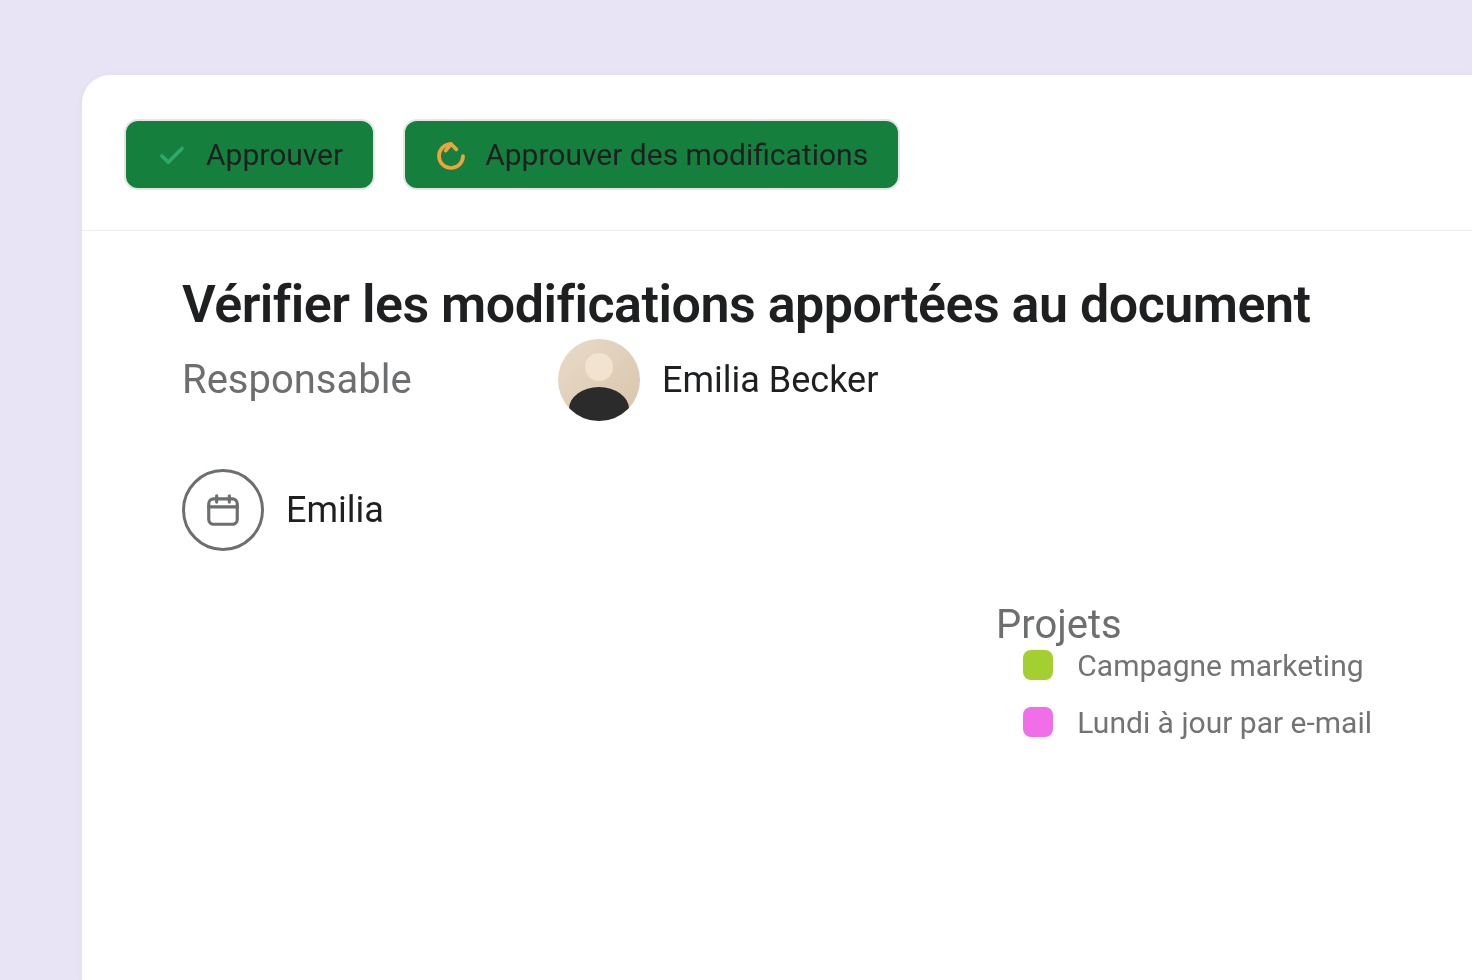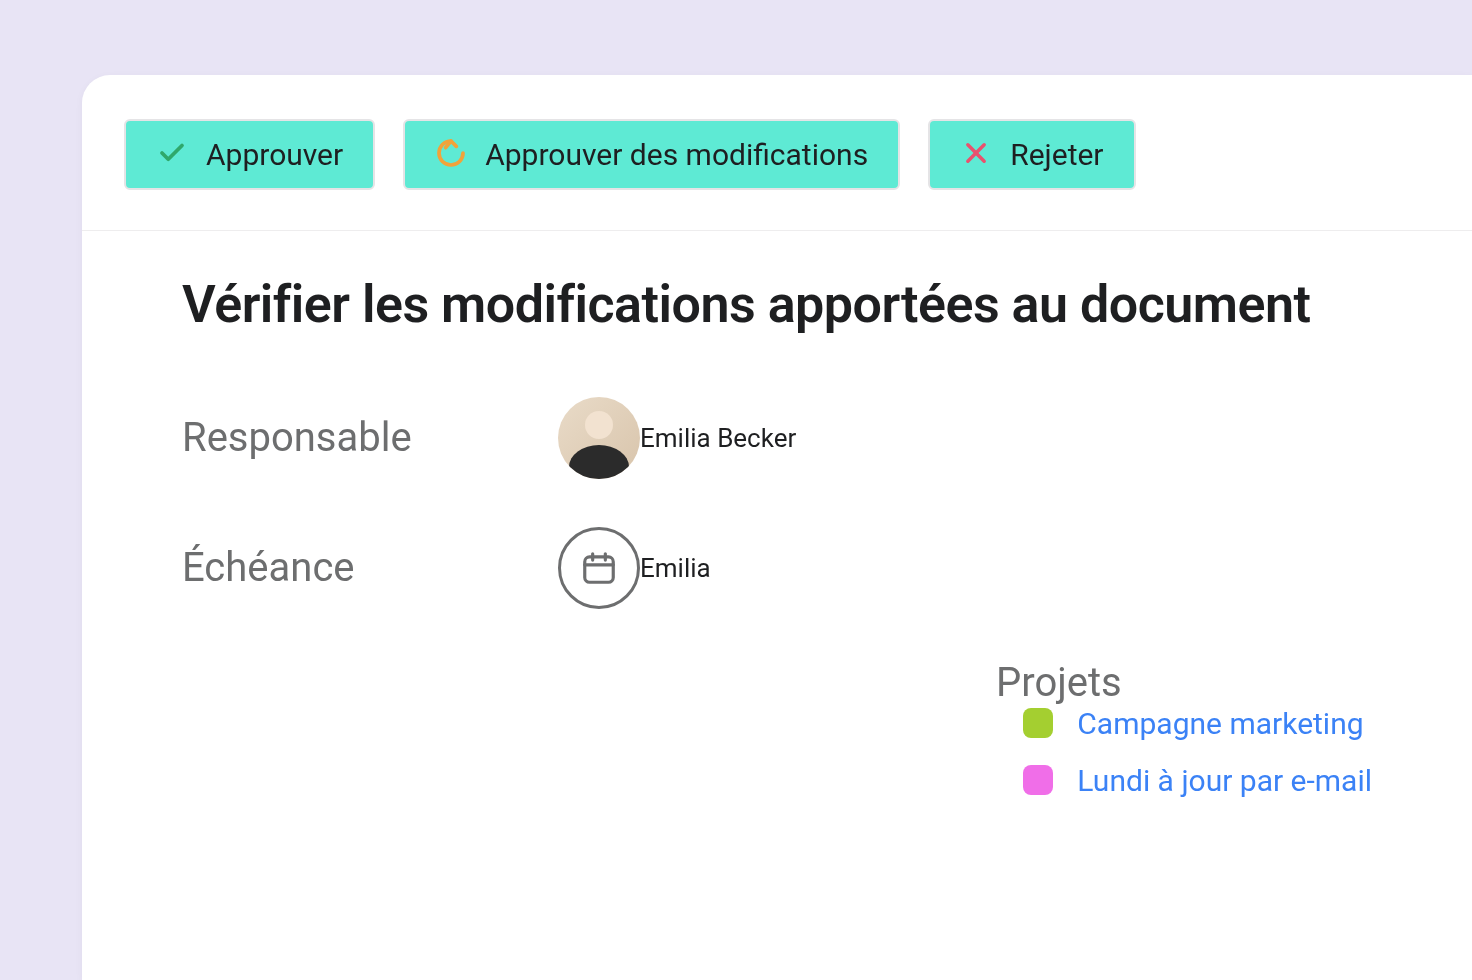--- a/index.html
+++ b/index.html
@@ -25,63 +25,63 @@
       box-shadow: 0 2px 8px rgba(0,0,0,0.04);
     }
     .toolbar {
       display: flex;
       gap: 28px;
       padding: 44px 42px 40px 42px;
       border-bottom: 1px solid #EEEDEE;
     }
     .btn {
       display: inline-flex;
-      align-items: flex-start;
+      align-items: flex-end;
       gap: 18px;
       padding: 16px 30px;
-      background: #5eead4;
+      background: #15803d;
       border: 2px solid #E5E4E6;
-      border-radius: 6px;
+      border-radius: 14px;
       font-size: 30px;
       color: #1E1F21;
       cursor: pointer;
       font-family: inherit;
     }
     .btn .icon {
       display: inline-flex;
       align-items: center;
       justify-content: center;
       width: 32px;
       height: 32px;
     }
     .content {
       padding: 40px 100px 0 100px;
     }
     .title {
       font-size: 52px;
       font-weight: 600;
       color: #1E1F21;
       line-height: 1.3;
-      margin-bottom: 58px;
       letter-spacing: -0.5px;
     }
     .field {
       display: flex;
       align-items: center;
       margin-bottom: 48px;
     }
     .field-label {
       width: 376px;
       font-size: 40px;
       color: #6D6E6F;
     }
     .field-value {
       display: flex;
       align-items: center;
-      font-size: 26px;
+      gap: 22px;
+      font-size: 36px;
       color: #1E1F21;
     }
     .avatar {
       width: 82px;
       height: 82px;
       border-radius: 50%;
       background: linear-gradient(135deg, #E9DBC8 0%, #D8C4AB 100%);
       position: relative;
       overflow: hidden;
       flex-shrink: 0;
@@ -121,21 +121,21 @@
     .projects-list {
       display: flex;
       flex-direction: column;
       gap: 22px;
     }
     .project-item {
       display: flex;
       align-items: center;
       gap: 24px;
       font-size: 30px;
-      color: #3b82f6;
+      color: #737373;
     }
     .project-swatch {
       width: 30px;
       height: 30px;
       border-radius: 8px;
       flex-shrink: 0;
     }
     .field-projects {
       align-items: flex-end;
       flex-direction: column;
@@ -159,44 +159,34 @@
     </button>
     <button class="btn">
       <span class="icon">
         <svg width="32" height="32" viewBox="0 0 24 24" fill="none" stroke="#F1A33A" stroke-width="2.8" stroke-linecap="round" stroke-linejoin="round">
           <path d="M12 3 A 9 9 0 1 0 21 12"></path>
           <polyline points="8 8 12 3 16 7"></polyline>
         </svg>
       </span>
       <span>Approuver des modifications</span>
     </button>
-    <button class="btn">
-      <span class="icon">
-        <svg width="28" height="28" viewBox="0 0 24 24" fill="none" stroke="#E8526E" stroke-width="3" stroke-linecap="round">
-            <line x1="5" y1="5" x2="19" y2="19"></line>
-            <line x1="19" y1="5" x2="5" y2="19"></line>
-          </svg>
-      </span>
-      <span>Rejeter</span>
-    </button>
   </div>
 
   <div class="content">
     <h1 class="title">Vérifier les modifications apportées au document</h1>
 
     <div class="field">
       <div class="field-label">Responsable</div>
       <div class="field-value">
         <div class="avatar"></div>
         <span>Emilia Becker</span>
       </div>
     </div>
 
     <div class="field">
-      <div class="field-label">Échéance</div>
       <div class="field-value">
         <div class="calendar-circle">
           <svg width="38" height="38" viewBox="0 0 24 24" fill="none" stroke="#6D6E6F" stroke-width="2" stroke-linecap="round" stroke-linejoin="round">
             <rect x="3" y="5" width="18" height="16" rx="3"></rect>
             <line x1="3" y1="10" x2="21" y2="10"></line>
             <line x1="8" y1="3" x2="8" y2="7"></line>
             <line x1="16" y1="3" x2="16" y2="7"></line>
           </svg>
         </div>
         <span>Emilia</span>

